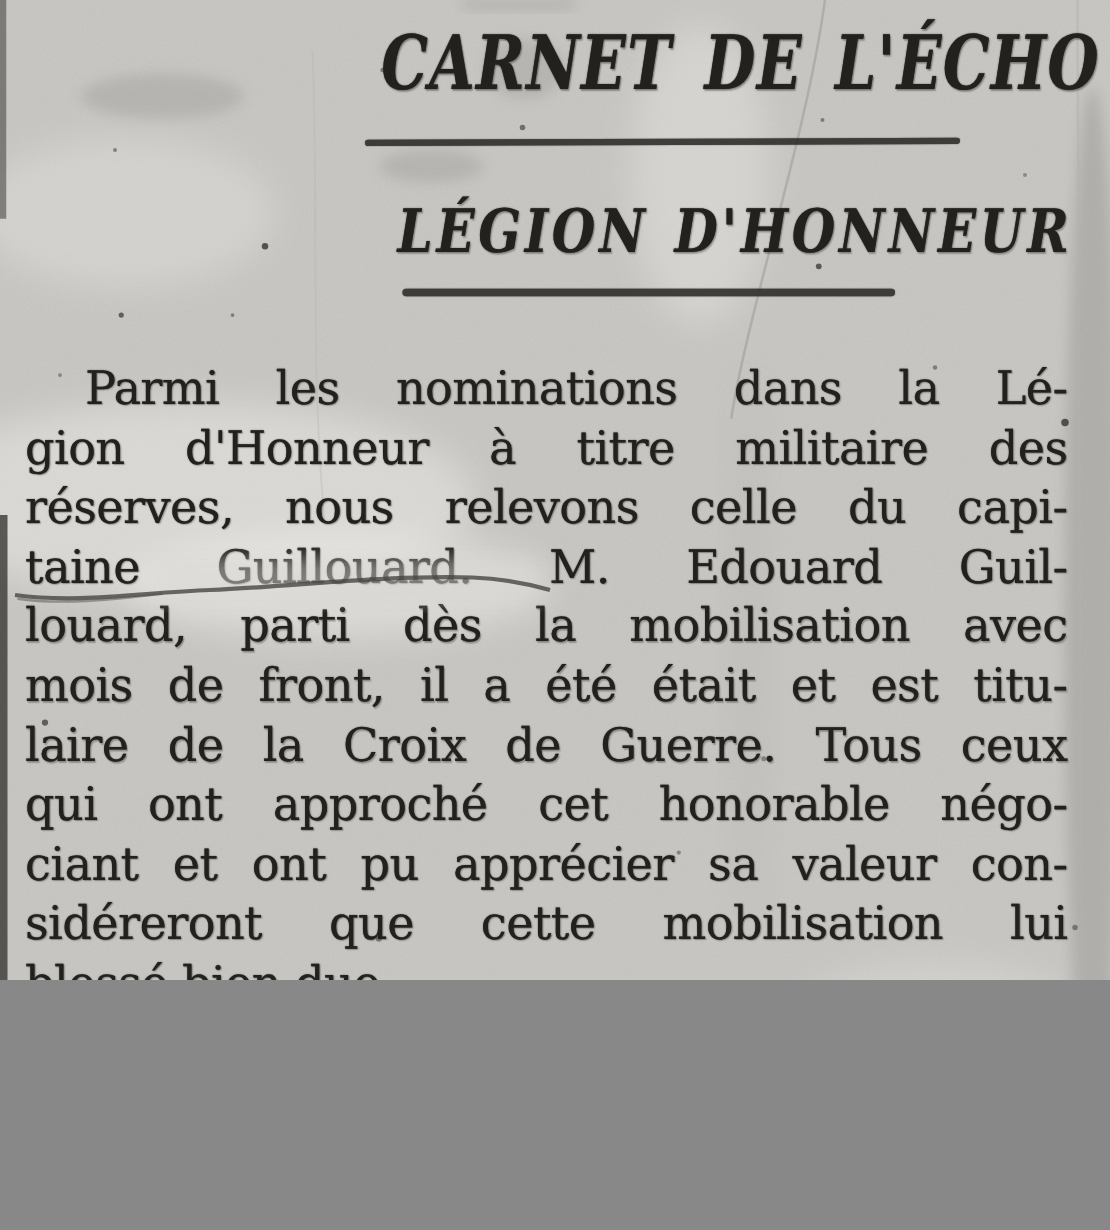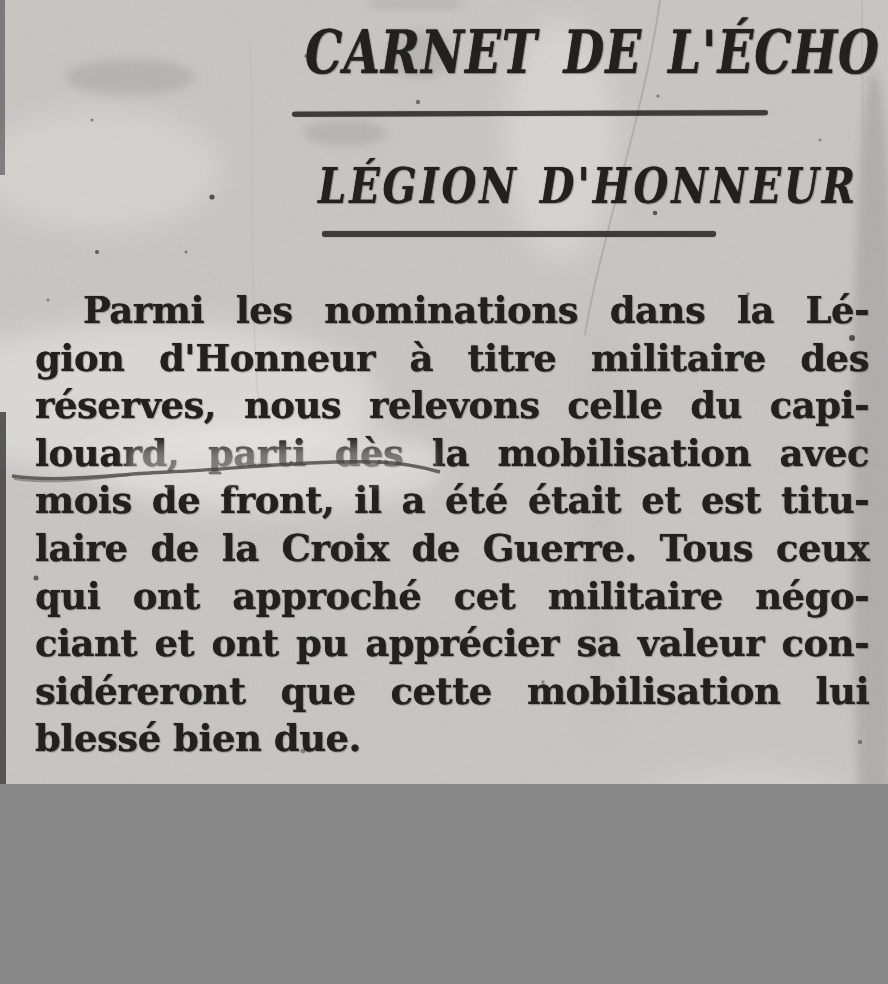--- a/index.html
+++ b/index.html
@@ -39,22 +39,22 @@
   .section-title{
     position:absolute;top:155px;left:318px;width:540px;
     font-size:40px;line-height:52px;font-weight:bold;font-style:italic;
     transform:scaleY(1.2);transform-origin:50% 0;
     text-align:justify;text-align-last:justify;
     letter-spacing:3px;
     text-shadow:0 0 1px rgba(25,24,22,.8), 1px 1px 1px rgba(40,40,38,.3);
     white-space:nowrap;
   }
   .article{
-    position:absolute;top:287px;left:35px;width:834px;
-    font-size:37px;font-weight:bold;
+    position:absolute;top:287px;left:20px;width:834px;
+    font-size:37px;font-weight:normal;
     letter-spacing:-0.5px;
   }
   .line{
     height:47.6px;line-height:47.6px;
     text-align:justify;text-align-last:justify;
     text-shadow:0 0 1px rgba(28,27,24,.8), 1px 1px 1px rgba(45,44,40,.3);
   }
   .line.indent{text-indent:48px;}
   .line.last{text-align-last:left;}
   .smudge{position:absolute;top:438px;left:8px;pointer-events:none;}
@@ -139,24 +139,25 @@
   <div class="rule rule-1"></div>
 
   <div class="section-title">LÉGION D'HONNEUR</div>
 
   <div class="rule rule-2"></div>
 
   <div class="article">
     <div class="line indent">Parmi les nominations dans la Lé-</div>
     <div class="line">gion d'Honneur à titre militaire des</div>
     <div class="line">réserves, nous relevons celle du capi-</div>
+    <div class="line">taine Guillouard. M. Edouard Guil-</div>
     <div class="line">louard, parti dès la mobilisation avec</div>
     <div class="line">mois de front, il a été était et est titu-</div>
     <div class="line">laire de la Croix de Guerre. Tous ceux</div>
-    <div class="line">qui ont approché cet militaire négo-</div>
+    <div class="line">qui ont approché cet honorable négo-</div>
     <div class="line">ciant et ont pu apprécier sa valeur con-</div>
     <div class="line">sidéreront que cette mobilisation lui</div>
     <div class="line last">blessé bien due.</div>
   </div>
 
   <svg class="smudge" width="440" height="52" viewBox="0 0 440 52" aria-hidden="true">
     <defs>
       <filter id="smear" x="-40%" y="-40%" width="180%" height="180%">
         <feGaussianBlur stdDeviation="7"></feGaussianBlur>
       </filter>

